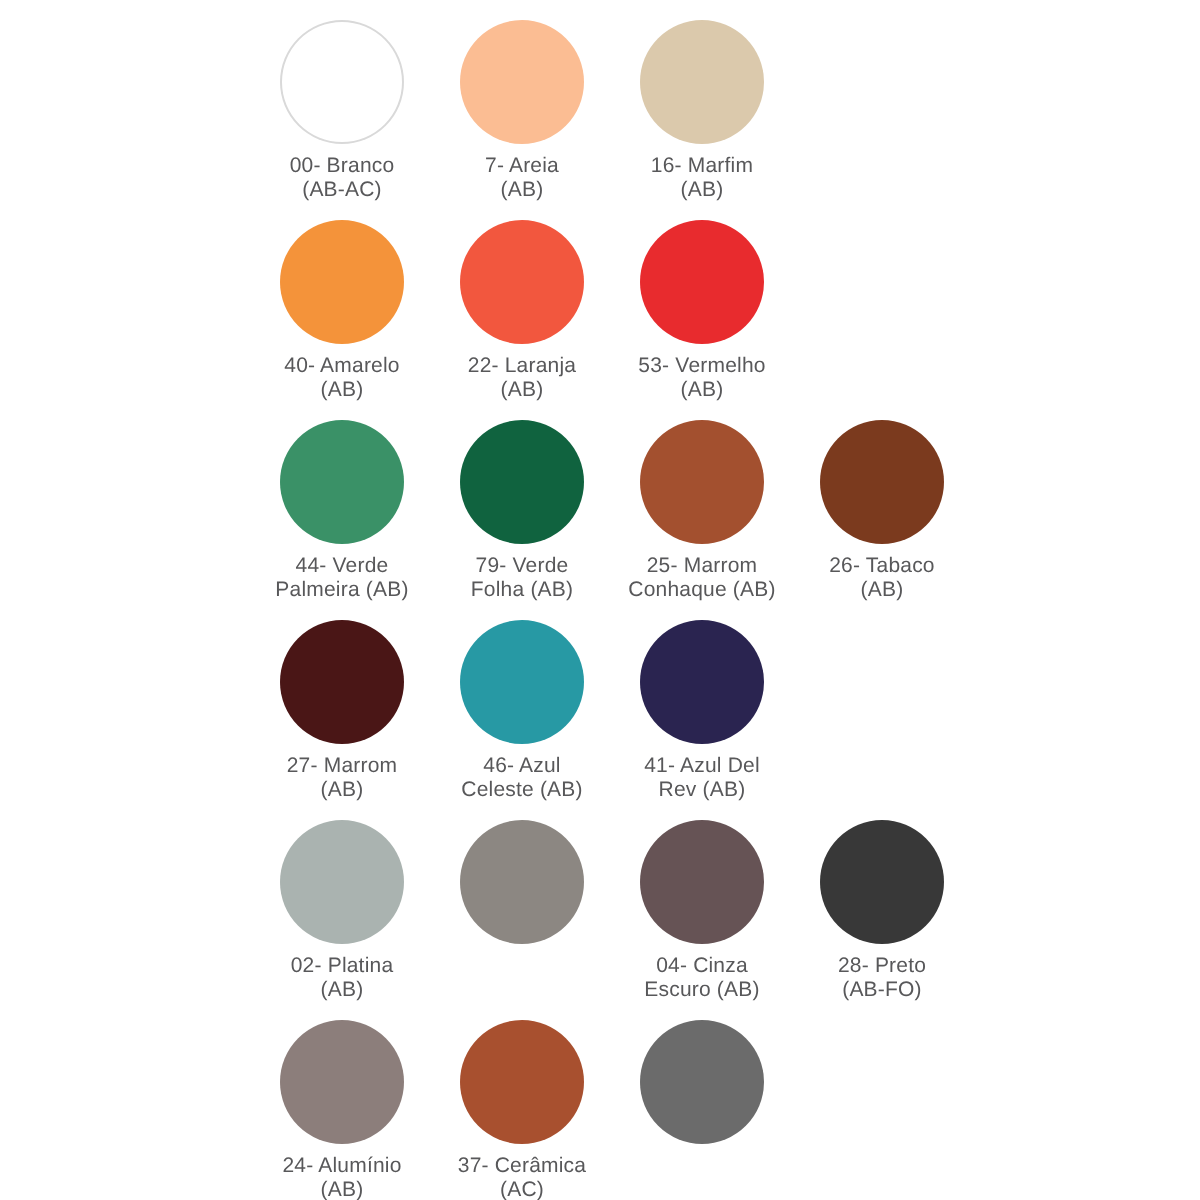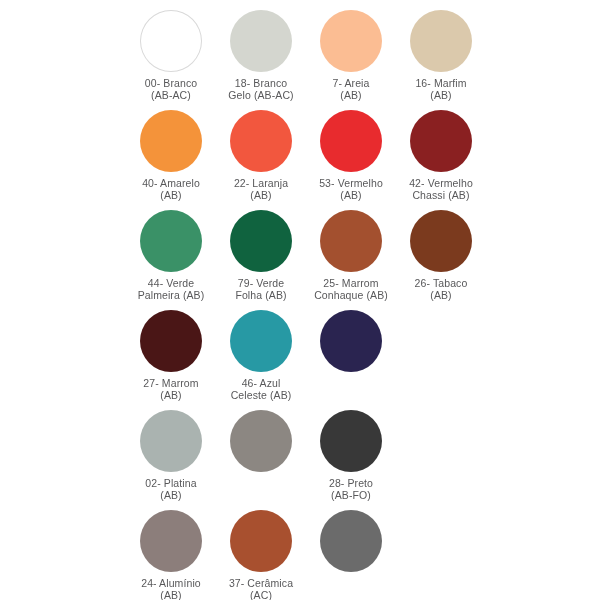--- a/index.html
+++ b/index.html
@@ -65,25 +65,20 @@
 
 <div id="palette-sheet">
 
 <div class="swatch-row">
       <div class="swatch-cell">
         <div class="swatch-disc outlined" style="background: rgb(255, 255, 255);"></div>
         <div class="swatch-label">00- Branco
 (AB-AC)</div>
       </div>
       <div class="swatch-cell">
-        <div class="swatch-disc" style="background: rgb(212, 214, 207);"></div>
-        <div class="swatch-label">18- Branco
-Gelo (AB-AC)</div>
-      </div>
-      <div class="swatch-cell">
         <div class="swatch-disc" style="background: rgb(251, 189, 147);"></div>
         <div class="swatch-label">7- Areia
 (AB)</div>
       </div>
       <div class="swatch-cell">
         <div class="swatch-disc" style="background: rgb(219, 201, 172);"></div>
         <div class="swatch-label">16- Marfim
 (AB)</div>
       </div>
     </div>
@@ -95,25 +90,20 @@
       </div>
       <div class="swatch-cell">
         <div class="swatch-disc" style="background: rgb(242, 87, 62);"></div>
         <div class="swatch-label">22- Laranja
 (AB)</div>
       </div>
       <div class="swatch-cell">
         <div class="swatch-disc" style="background: rgb(232, 43, 46);"></div>
         <div class="swatch-label">53- Vermelho
 (AB)</div>
-      </div>
-      <div class="swatch-cell">
-        <div class="swatch-disc" style="background: rgb(138, 32, 33);"></div>
-        <div class="swatch-label">42- Vermelho
-Chassi (AB)</div>
       </div>
     </div>
     <div class="swatch-row">
       <div class="swatch-cell">
         <div class="swatch-disc" style="background: rgb(58, 145, 103);"></div>
         <div class="swatch-label">44- Verde
 Palmeira (AB)</div>
       </div>
       <div class="swatch-cell">
         <div class="swatch-disc" style="background: rgb(16, 99, 63);"></div>
@@ -137,30 +127,37 @@
         <div class="swatch-label">27- Marrom
 (AB)</div>
       </div>
       <div class="swatch-cell">
         <div class="swatch-disc" style="background: rgb(39, 153, 164);"></div>
         <div class="swatch-label">46- Azul
 Celeste (AB)</div>
       </div>
       <div class="swatch-cell">
         <div class="swatch-disc" style="background: rgb(42, 36, 80);"></div>
+        <div class="swatch-label">41- Azul Del
+Rev (AB)</div>
       </div>
     </div>
     <div class="swatch-row">
       <div class="swatch-cell">
         <div class="swatch-disc" style="background: rgb(170, 179, 176);"></div>
         <div class="swatch-label">02- Platina
 (AB)</div>
       </div>
       <div class="swatch-cell">
         <div class="swatch-disc" style="background: rgb(140, 135, 130);"></div>
+      </div>
+      <div class="swatch-cell">
+        <div class="swatch-disc" style="background: rgb(102, 83, 85);"></div>
+        <div class="swatch-label">04- Cinza
+Escuro (AB)</div>
       </div>
       <div class="swatch-cell">
         <div class="swatch-disc" style="background: rgb(56, 56, 56);"></div>
         <div class="swatch-label">28- Preto
 (AB-FO)</div>
       </div>
     </div>
     <div class="swatch-row">
       <div class="swatch-cell">
         <div class="swatch-disc" style="background: rgb(140, 126, 123);"></div>

